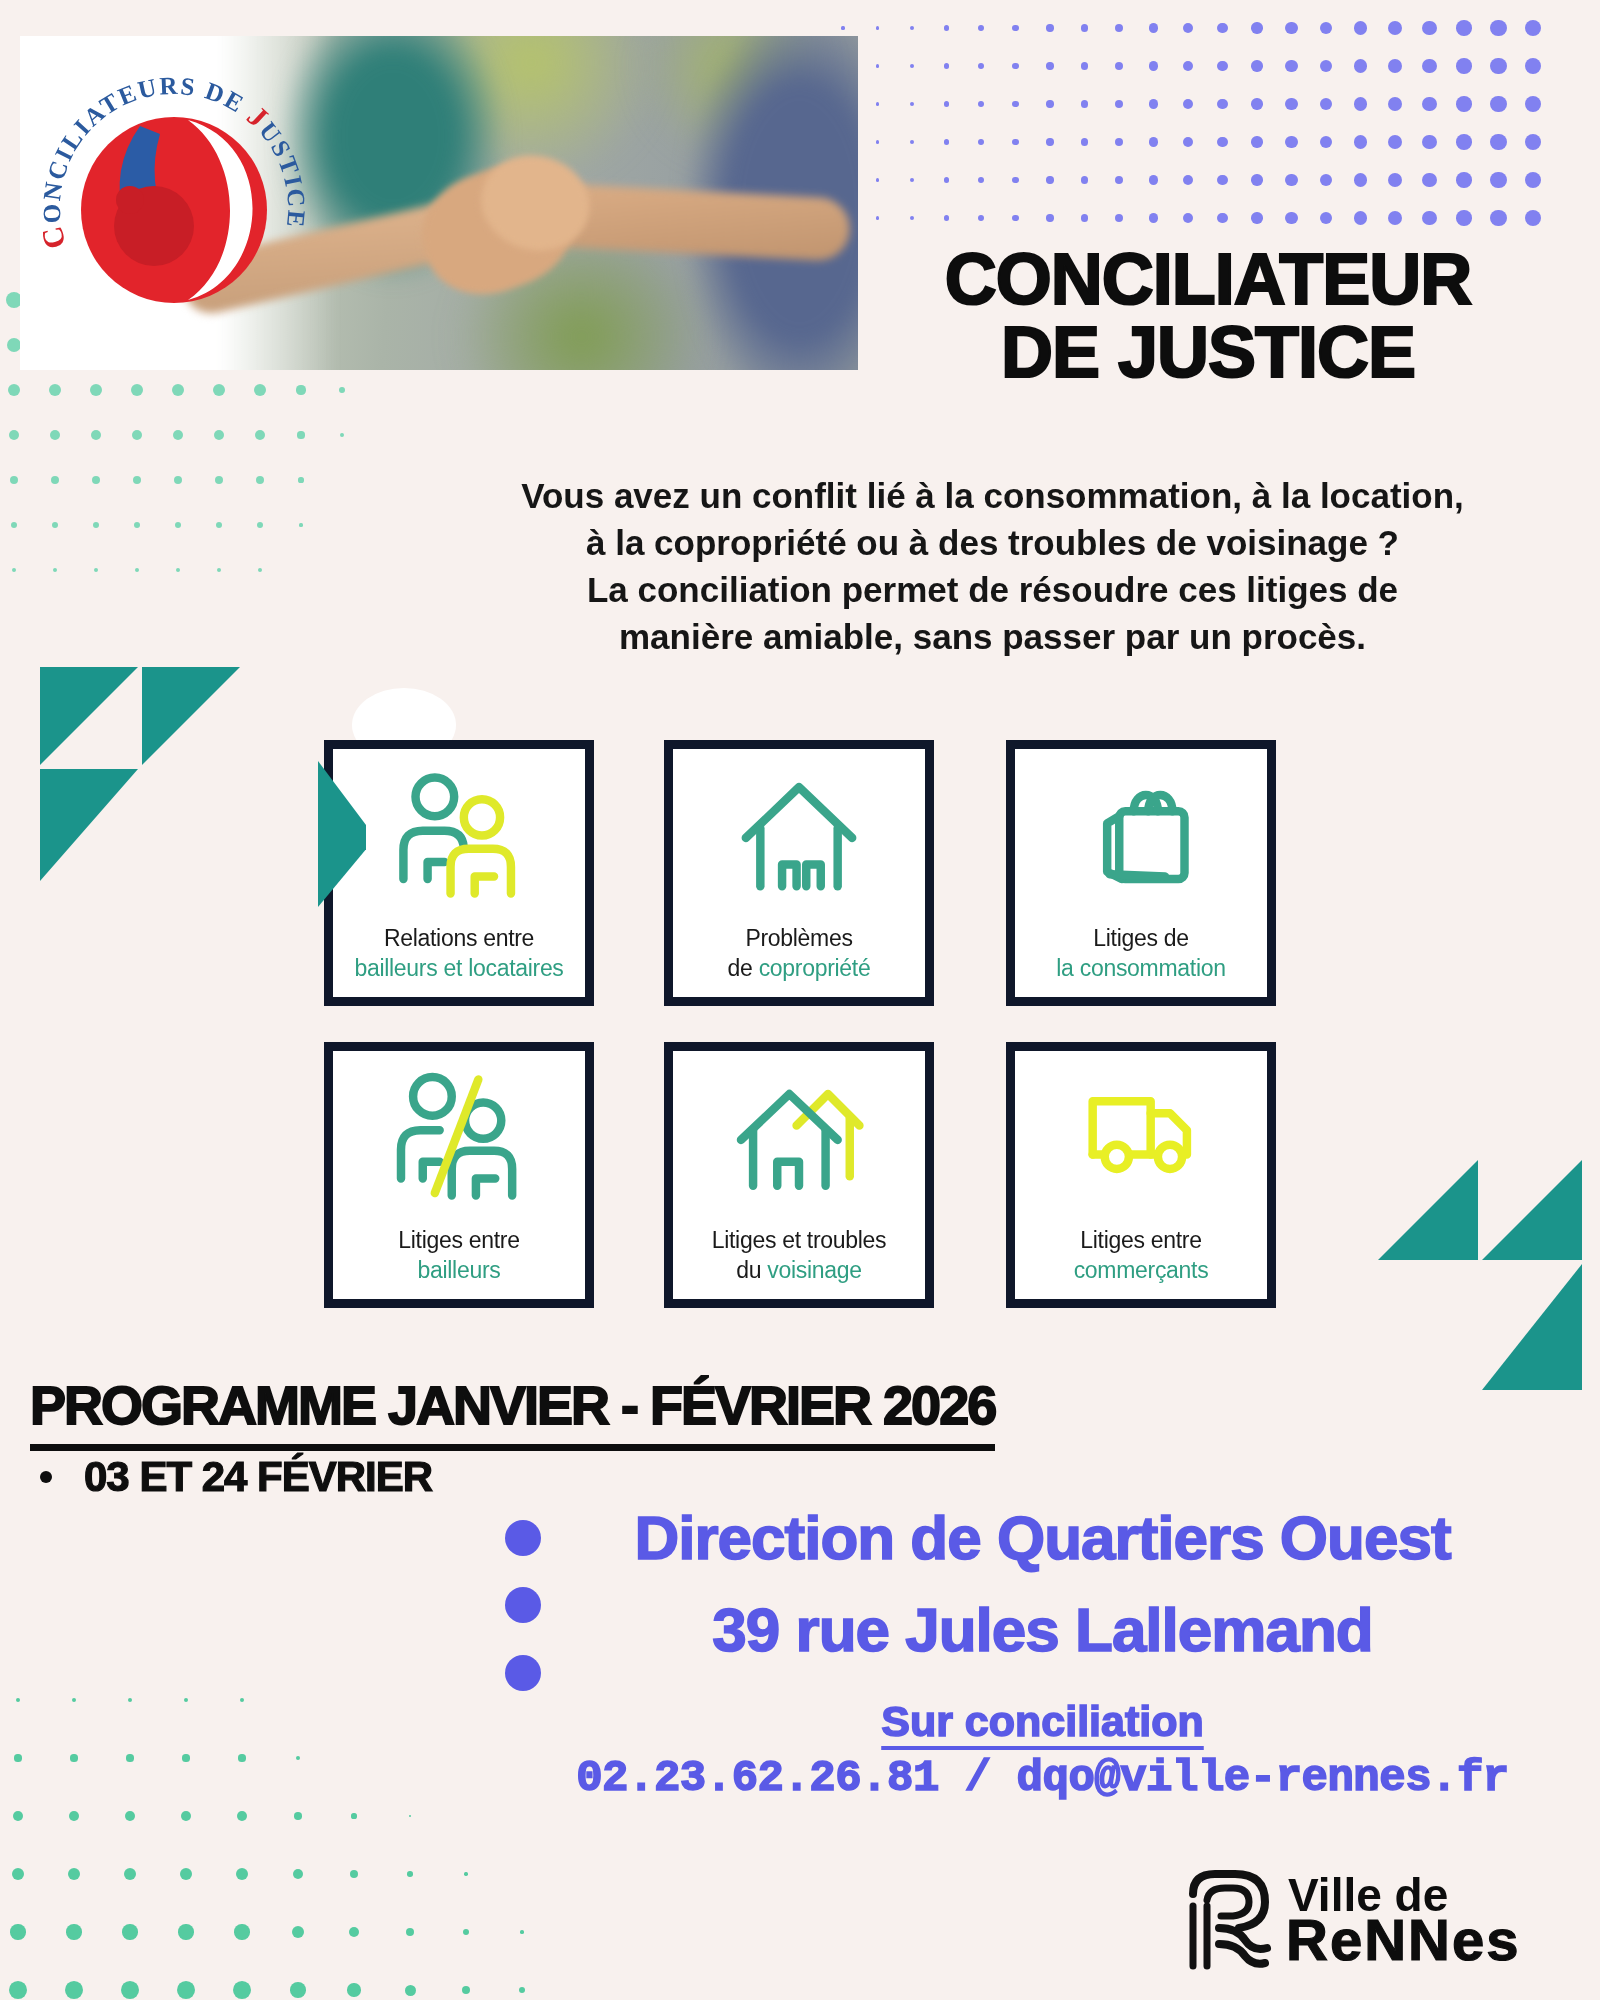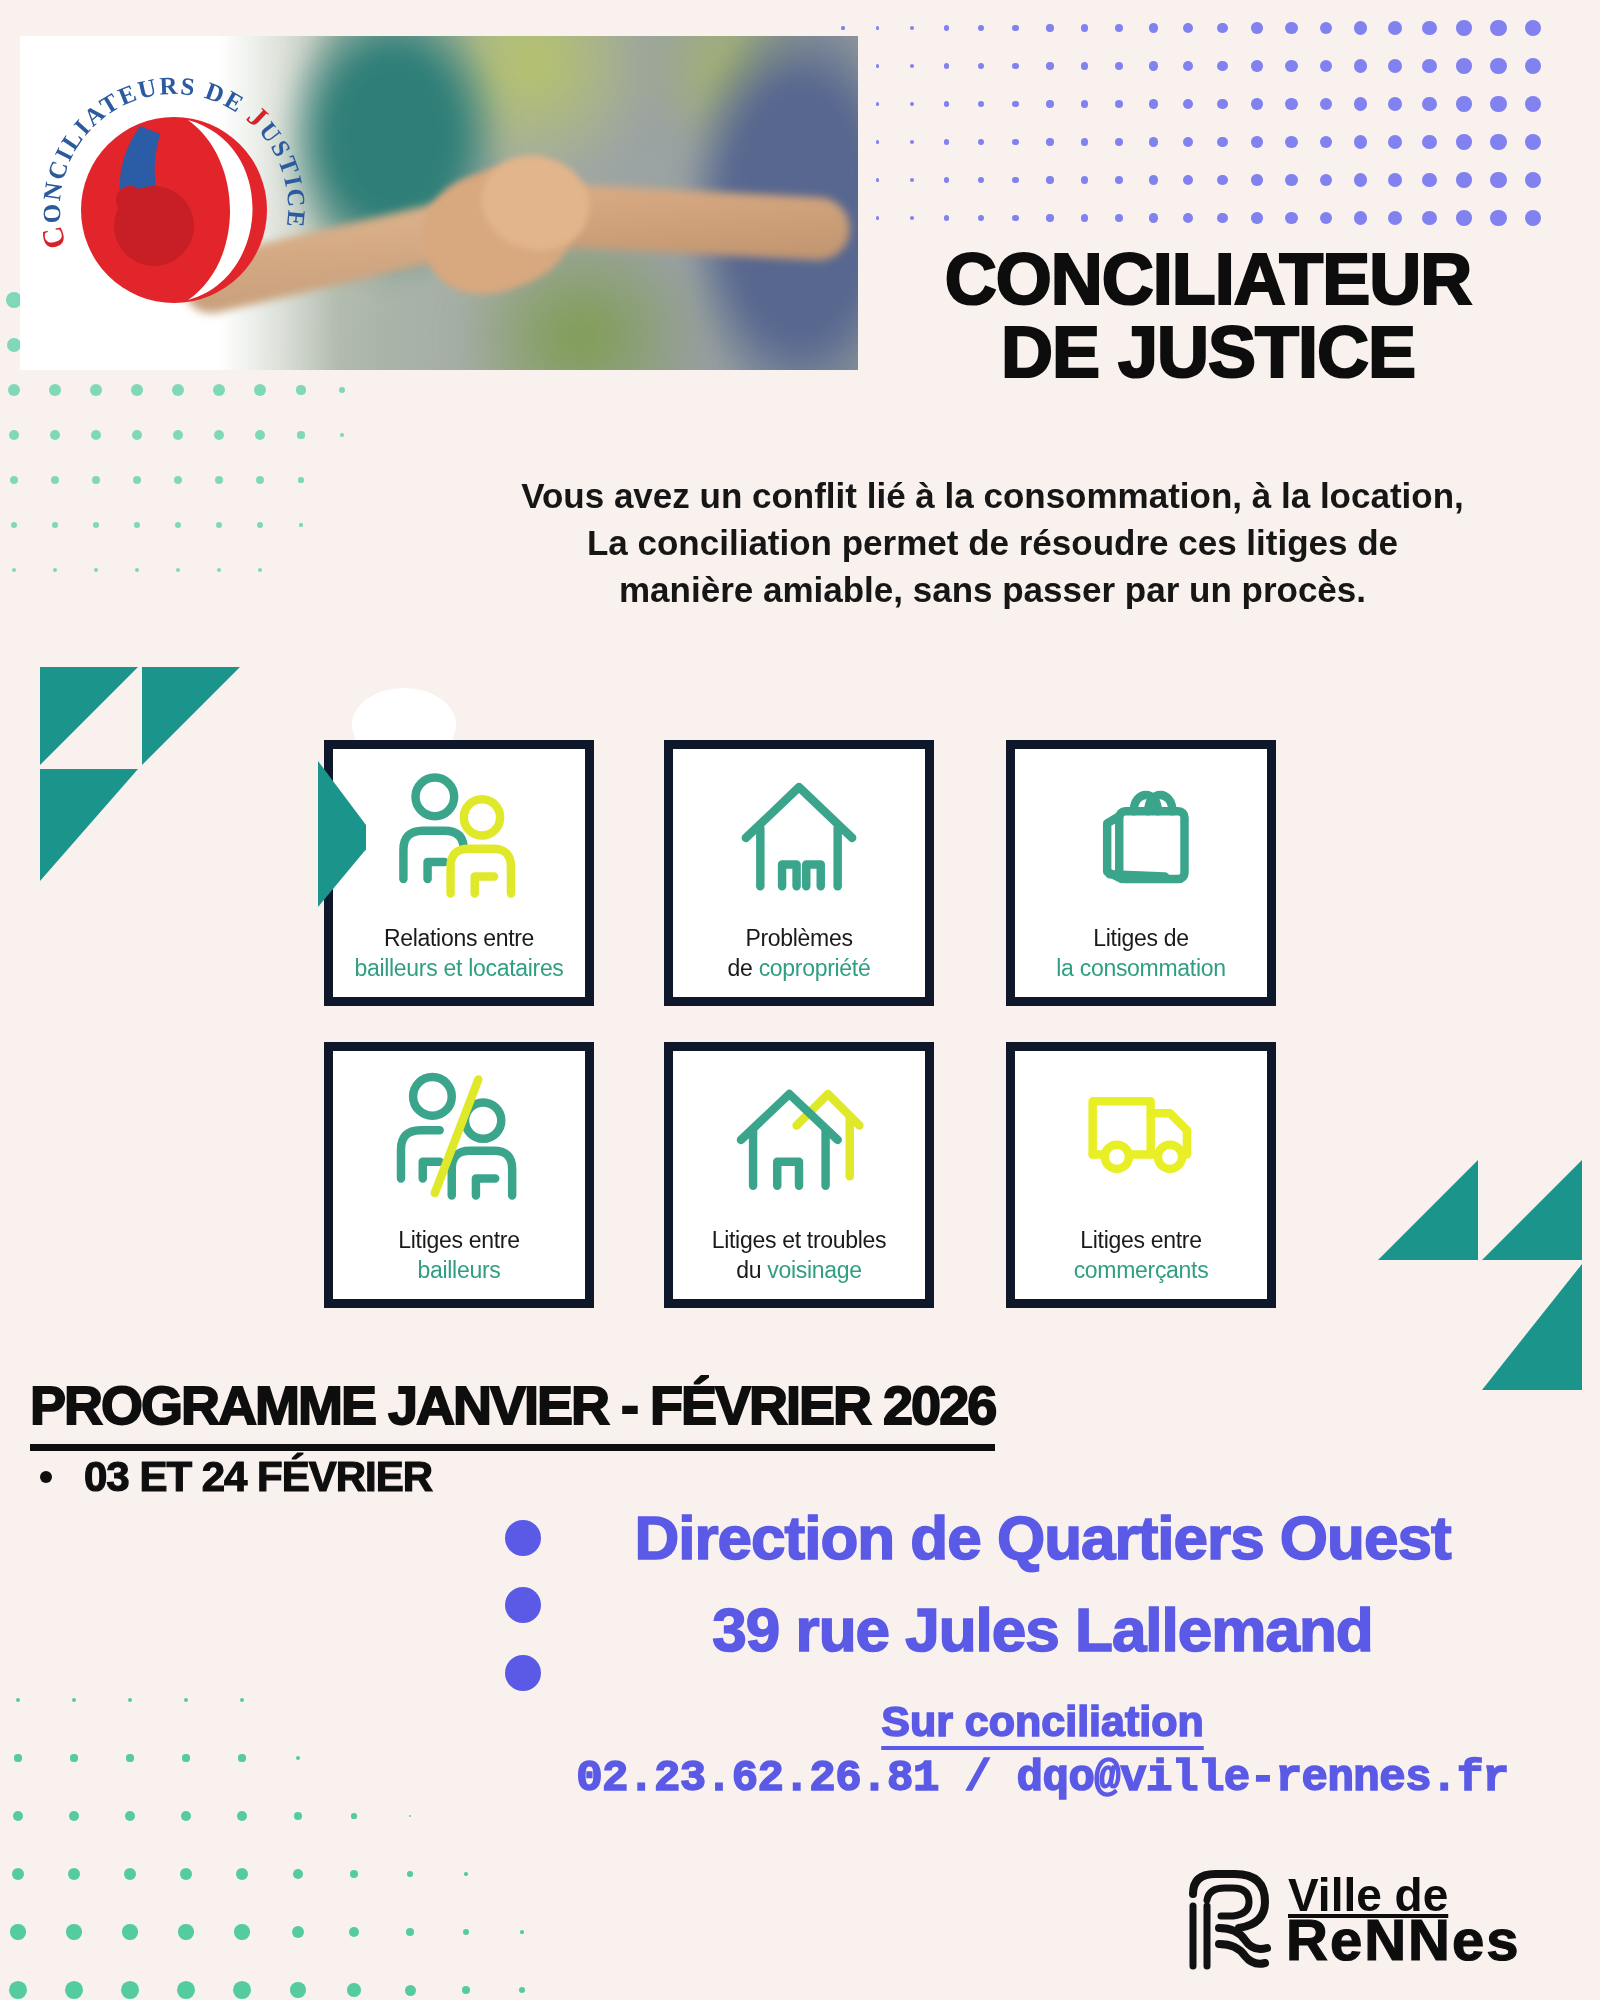--- a/index.html
+++ b/index.html
@@ -57,21 +57,21 @@
   
   .venue-line{left:520px;width:1045px;text-align:center;color:var(--purple,#5a5ae6);
        font-weight:bold;-webkit-text-stroke:1.6px var(--purple,#5a5ae6);z-index:3;}
   .venue-name{top:1502px;font-size:62px;letter-spacing:-1px;}
   .venue-address{top:1594px;font-size:62px;letter-spacing:-1px;}
   .venue-reg{top:1697px;font-size:43px;text-decoration:underline;text-decoration-thickness:4px;text-underline-offset:10px;}
   .venue-contact{top:1753px;font-size:44px;letter-spacing:-0.5px;font-family:Liberation Mono, monospace;}
   .vdot{position:absolute;width:36px;height:36px;border-radius:50%;background:var(--purple,#5a5ae6);z-index:3;}
 
   
-  .city-line1{left:1288px;top:1868px;font-size:46px;font-weight:bold;color:#0d0d0d;z-index:3;text-decoration:underline;}
+  .city-line1{left:1288px;top:1868px;font-size:46px;font-weight:bold;color:#0d0d0d;z-index:3;}
   .city-line2{left:1286px;top:1906px;font-size:58px;font-weight:bold;letter-spacing:2px;color:#0d0d0d;
        -webkit-text-stroke:1.2px #0d0d0d;z-index:3;}
 
   
   .tri{position:absolute;background:var(--teal,#1b948b);z-index:1;}
   .tri-tl{clip-path:polygon(0 0,100% 0,0 100%);}          
   .tri-br{clip-path:polygon(0 100%,100% 0,100% 100%);}    
 </style>
 </head>
 <body>
@@ -347,20 +347,21 @@
   </text>
 </svg>
 
 <div class="abs main-title">
   <div>CONCILIATEUR</div>
   <div>DE JUSTICE</div>
 </div>
 
 <div class="abs intro">
   <div>Vous avez un conflit lié à la consommation, à la location,</div>
+  <div>à la copropriété ou à des troubles de voisinage ?</div>
   <div>La conciliation permet de résoudre ces litiges de</div>
   <div>manière amiable, sans passer par un procès.</div>
 </div>
 
 <div class="abs white-blob"></div>
 
 <div class="abs box" style="left:324px;top:740px;">
   <svg width="150" height="145" viewBox="0 0 120 120" fill="none" stroke-linecap="round" stroke-linejoin="round">
     <g stroke="#3aa58b" stroke-width="7">
       <circle cx="40" cy="28" r="16"></circle>

